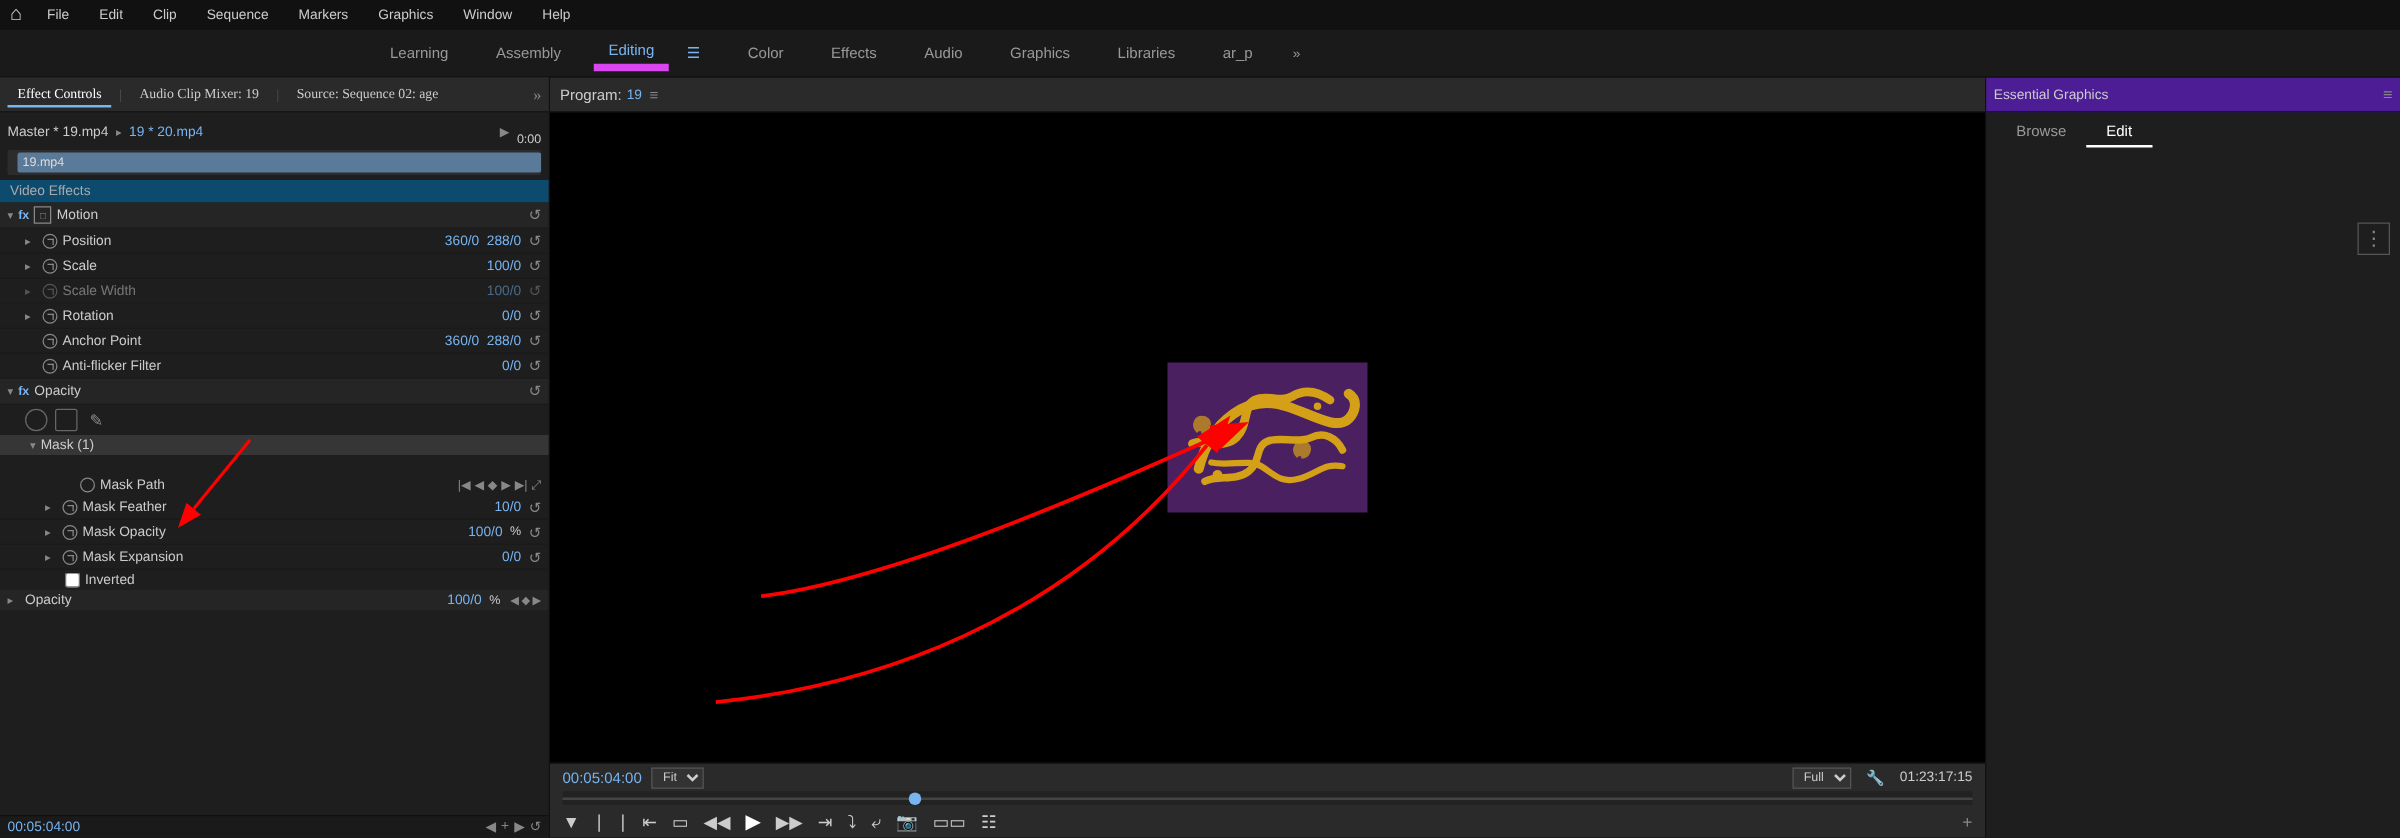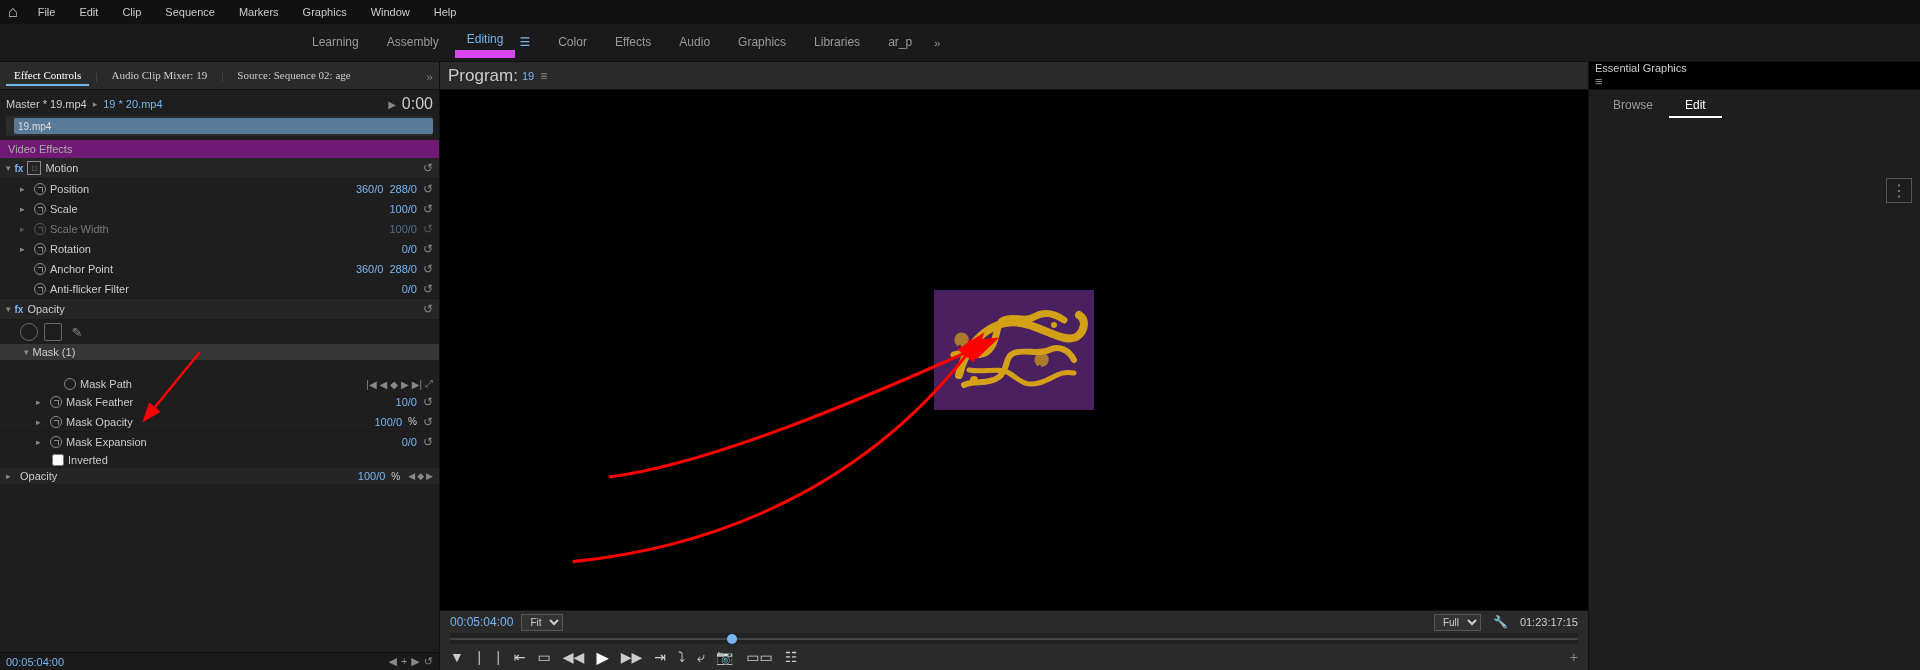--- a/index.html
+++ b/index.html
@@ -36,32 +36,32 @@
       border-bottom: 1px solid #111;
       display: flex;
       align-items: center;
       justify-content: center;
       position: relative;
     }
     #workspace-bar .left-spacer { flex: 0 0 300px; }
     #workspace-bar .ws-items {
       display: flex;
       align-items: center;
-      gap: 4px;
+      gap: 14px;
     }
     #workspace-bar .ws-item {
       color: #999;
       font-size: 12px;
       padding: 4px 12px;
       cursor: pointer;
       border-bottom: 2px solid transparent;
     }
     #workspace-bar .ws-item.active {
       color: #78b4f0;
-      border-bottom: 8px solid #d946ef;
+      border-bottom: 6px solid #d946ef;
     }
     #workspace-bar .chevron-more {
       color: #999;
       cursor: pointer;
       padding: 4px 6px;
     }
     #workspace-bar .right-spacer { flex: 1; }
 
     
     #main-layout {
@@ -130,21 +130,21 @@
       font-size: 11px;
     }
     .ec-chevron { color: #888; font-size: 9px; }
     .ec-time {
       margin-left: auto;
       display: flex;
       align-items: center;
       gap: 6px;
     }
     .ec-time .play-btn { color: #888; font-size: 10px; cursor: pointer; }
-    .ec-time .timecode { color: #ccc; font-size: 16px; }
+    .ec-time .timecode { color: #ccc; font-size: 10px; margin-top: 11px; }
 
     
     .ec-timeline {
       height: 20px;
       background: #2c2c2c;
       margin: 0 6px 4px 6px;
       border-radius: 2px;
       position: relative;
       overflow: hidden;
     }
@@ -160,21 +160,21 @@
       align-items: center;
       padding: 0 4px;
       font-size: 10px;
       color: #ddd;
     }
 
     .section-label {
       padding: 3px 8px;
       color: #aaa;
       font-size: 11px;
-      background: #701a75;
+      background: #0c4a6e;
     }
 
     
     .effect-group {
       padding: 0;
     }
     .effect-group-header {
       display: flex;
       align-items: center;
       padding: 3px 6px;
@@ -335,21 +335,21 @@
     }
 
     #program-header {
       height: 28px;
       background: #2a2a2a;
       display: flex;
       align-items: center;
       padding: 0 8px;
       border-bottom: 1px solid #111;
     }
-    #program-header .prog-label { color: #ccc; font-size: 17px; }
+    #program-header .prog-label { color: #ccc; font-size: 12px; }
     #program-header .prog-num { color: #78b4f0; font-size: 11px; margin-left: 4px; }
     #program-header .prog-menu { color: #888; font-size: 12px; cursor: pointer; margin-left: 6px; }
 
     #program-video {
       flex: 1;
       background: #000;
       position: relative;
       display: flex;
       align-items: center;
       justify-content: center;
@@ -463,25 +463,25 @@
     
     #right-panel {
       width: 332px;
       background: #1e1e1e;
       border-left: 1px solid #111;
       display: flex;
       flex-direction: column;
     }
     #right-panel-tabs {
       height: 28px;
-      background: #000000;
-      display: flex;
+      background: #4c1d95;
+      display: flex;
+      align-items: center;
       padding: 0 6px;
       border-bottom: 1px solid #111;
-      flex-direction: column;
     }
     #right-panel-tabs .panel-title { color: #ccc; font-size: 11px; flex: 1; }
     #right-panel-tabs .menu-btn { color: #888; cursor: pointer; font-size: 13px; }
 
     .eg-tabs {
       display: flex;
       padding: 4px 8px 0 8px;
       gap: 0;
     }
     .eg-tab {

